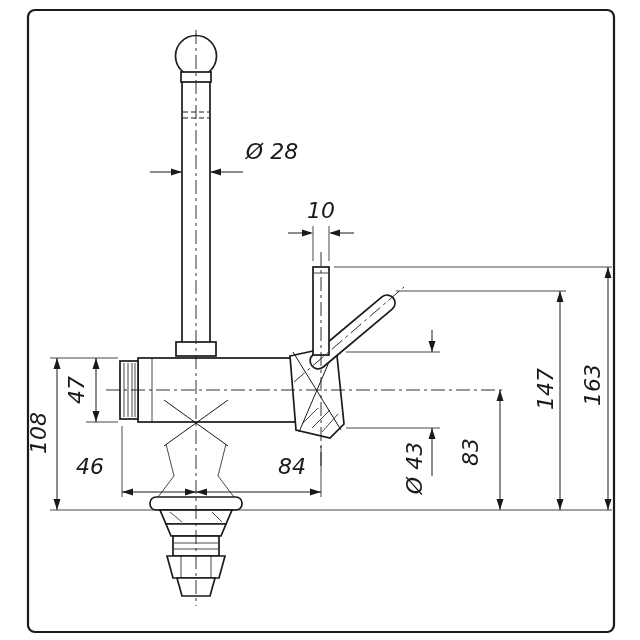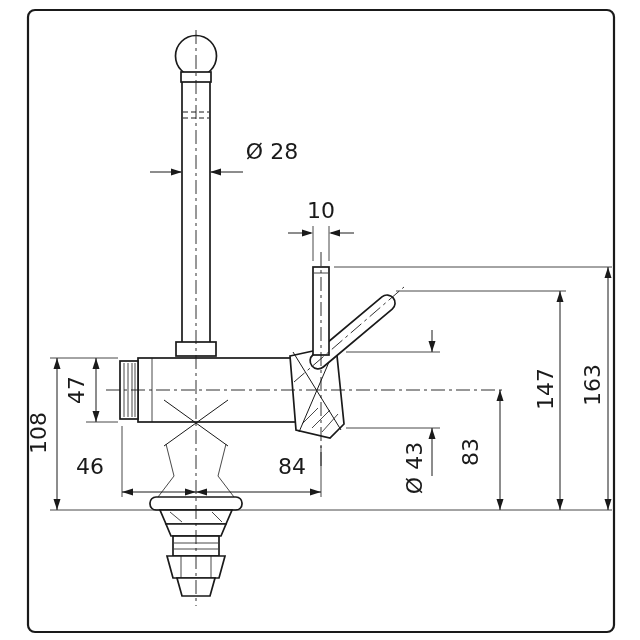--- a/index.html
+++ b/index.html
@@ -1,18 +1,19 @@
 <!DOCTYPE html>
 <html><head>
 <meta charset="utf-8">
 <style>
   html,body{margin:0;padding:0;background:#ffffff;}
   .stage{
     width:640px;height:640px;background:#ffffff;position:relative;overflow:hidden;
     font-family:"DejaVu Sans", sans-serif;
+    font-style:italic;
   }
   svg{position:absolute;left:0;top:0;}
   text{
     font-family:"DejaVu Sans", sans-serif;
     font-size:22px;
     fill:#1a1a1a;
   }
   .outline{stroke:#1a1a1a;stroke-width:1.7;fill:#ffffff;}
   .thin{stroke:#1a1a1a;stroke-width:0.8;fill:none;}
   .dimline{stroke:#1a1a1a;stroke-width:1;fill:none;}

